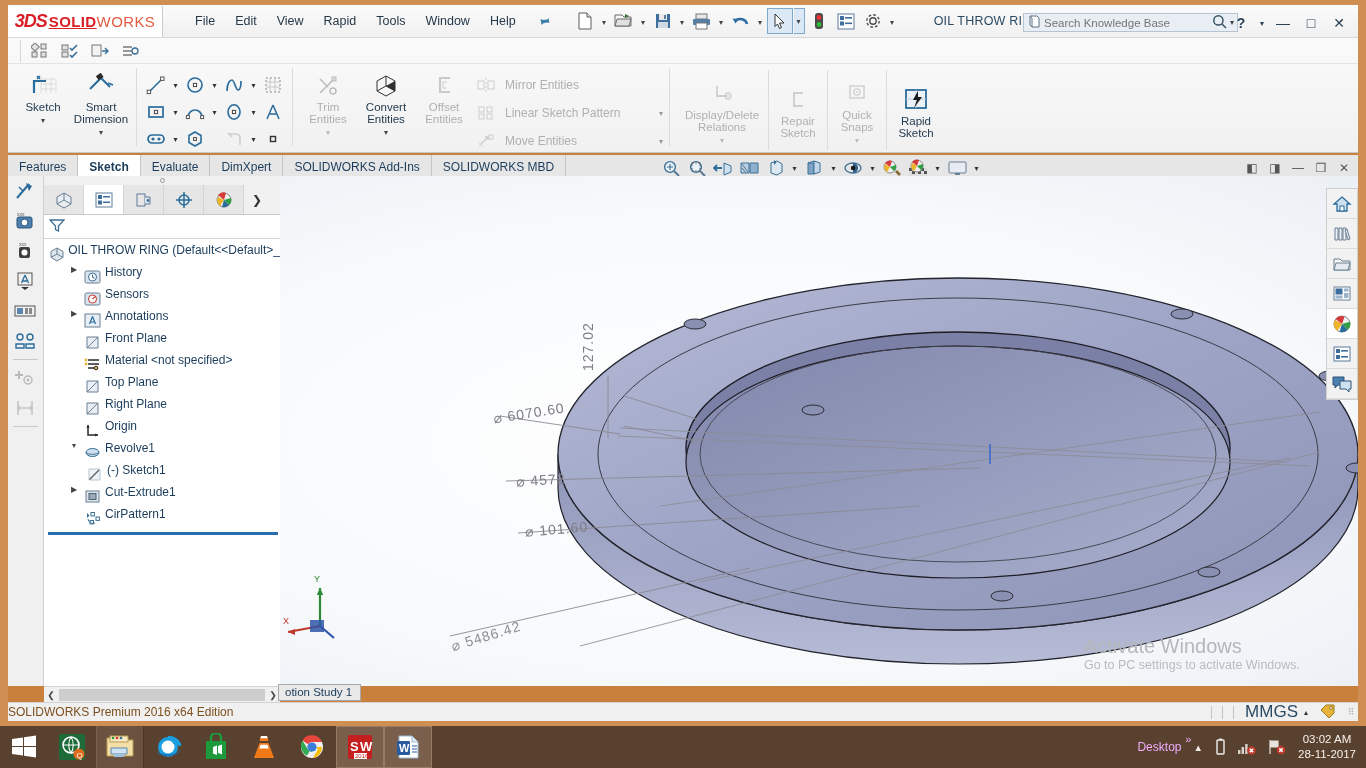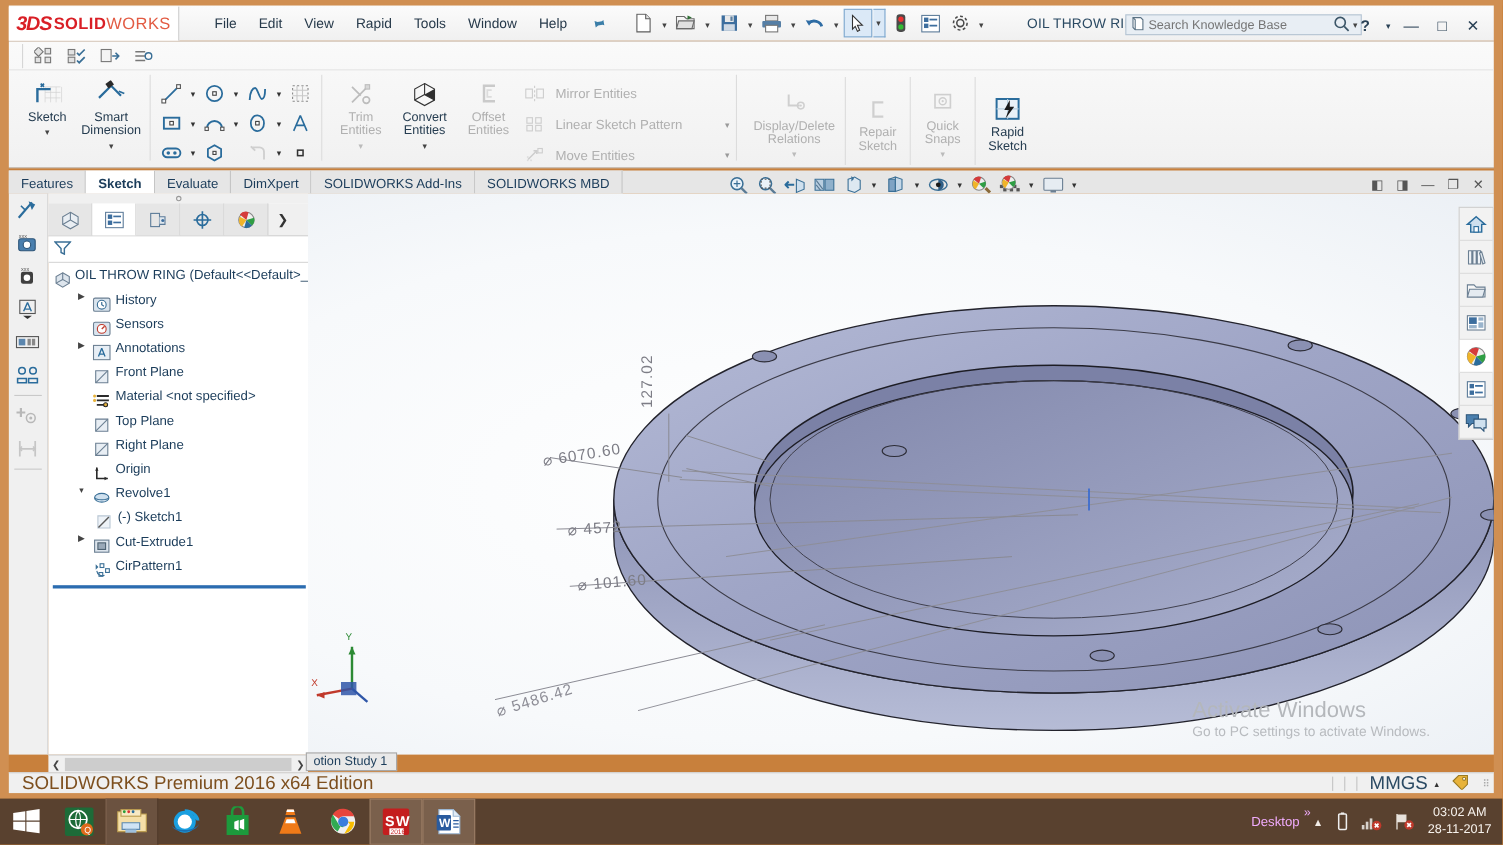--- a/index.html
+++ b/index.html
@@ -25,21 +25,21 @@
     background:linear-gradient(#fbfbfb,#f0f0f0);
     display:flex; align-items:center;
     border-bottom:1px solid #d8d8d8;
   }
   .logo-box {
     width:155px; height:31px; background:#fff;
     border-right:1px solid #ccc;
     display:flex; align-items:center; justify-content:center;
   }
   .logo-ds { color:#d91f26; font-weight:bold; font-size:18px; font-style:italic; letter-spacing:-1px; }
-  .logo-solid { color:#d91f26; font-weight:bold; font-size:15px; letter-spacing:.4px; margin-left:2px;}
+  .logo-solid { color:#d91f26; font-weight:bold; font-size:15px; letter-spacing:.4px; margin-left:2px;text-decoration:underline;}
   .logo-works { color:#e25b43; font-weight:normal; font-size:15px; letter-spacing:.4px;}
 
   .menubar { display:flex; align-items:center; height:31px; margin-left:22px; }
   .menubar .mi {
     padding:6px 10px; font-size:12.5px; color:#26394a; cursor:default; white-space:nowrap;
   }
   .pin { margin-left:10px; color:#3a6f96; font-size:14px; transform:rotate(35deg); }
 
   .qat { display:flex; align-items:center; margin-left:22px; height:31px; gap:1px;}
   .qat .tool { width:26px; height:26px; display:flex; align-items:center; justify-content:center; border:1px solid transparent;}
@@ -142,21 +142,21 @@
   
   .hscroll { position:absolute; left:44px; top:686px; width:236px; height:16px; background:#f0f0f0;
      border-top:1px solid #d4d4d4; display:flex; align-items:center;}
   .hscroll .ar { width:14px; text-align:center; font-size:9px; color:#444;}
   .hscroll .thumb{ height:12px; background:#cdcdcd; flex:1; margin:0 1px;}
   .studytab { position:absolute; left:278px; top:684px; height:17px; padding:1px 8px 0 6px;
      background:#e9e9e9; border:1px solid #a8a8a8; font-size:11.5px; color:#1b3c5a; overflow:hidden;}
 
   .statusbar { position:absolute; left:8px; top:702px; width:1350px; height:19px;
      background:#f0f0f0; border-top:1px solid #d2d2d2; display:flex; align-items:center;}
-  .statusbar .st { font-size:17px; color:#7d4f1e; padding-left:12px;}
+  .statusbar .st { font-size:12px; color:#7d4f1e; padding-left:0;}
   .statusbar .sright{ margin-left:auto; display:flex; align-items:center; height:19px;}
   .statusbar .vsep{ width:1px; height:13px; background:#c4c4c4; margin:0 5px;}
   .statusbar .units{ font-size:17px; color:#2b4a63; padding:0 6px;}
   .statusbar .upc{ font-size:8px; color:#333; padding-right:12px;}
   .statusbar .grip{ width:14px; color:#a9a9a9; font-size:9px; text-align:center;}
 
   
   .taskbar { position:absolute; left:0; top:726px; width:1366px; height:42px; background:#59412f;}
   .tbitems { display:flex; align-items:center; height:42px; }
   .tbitem { width:48px; height:42px; display:flex; align-items:center; justify-content:center; }

